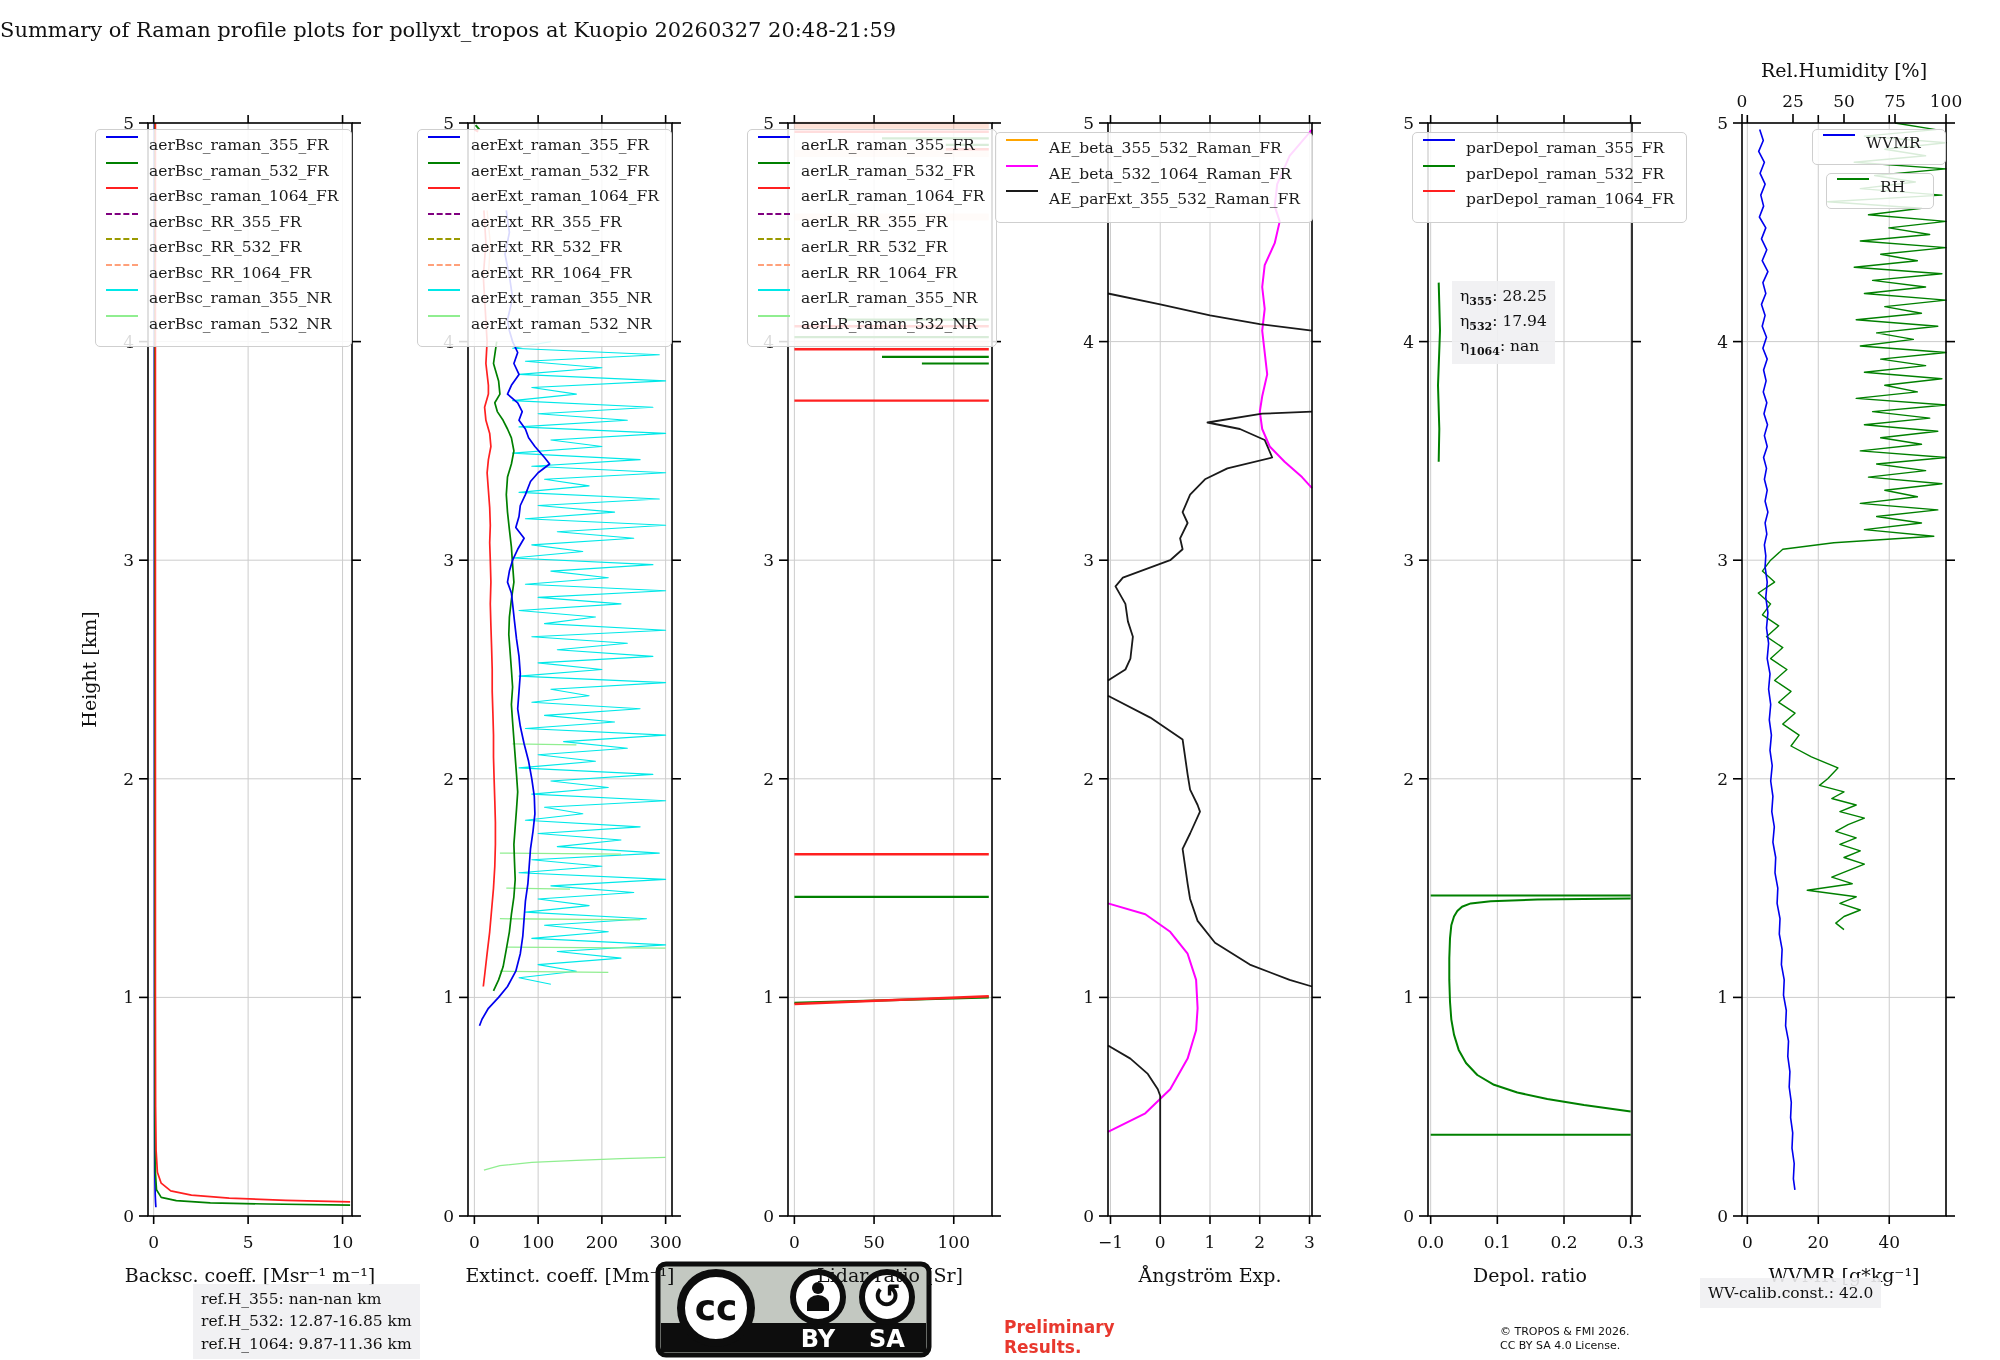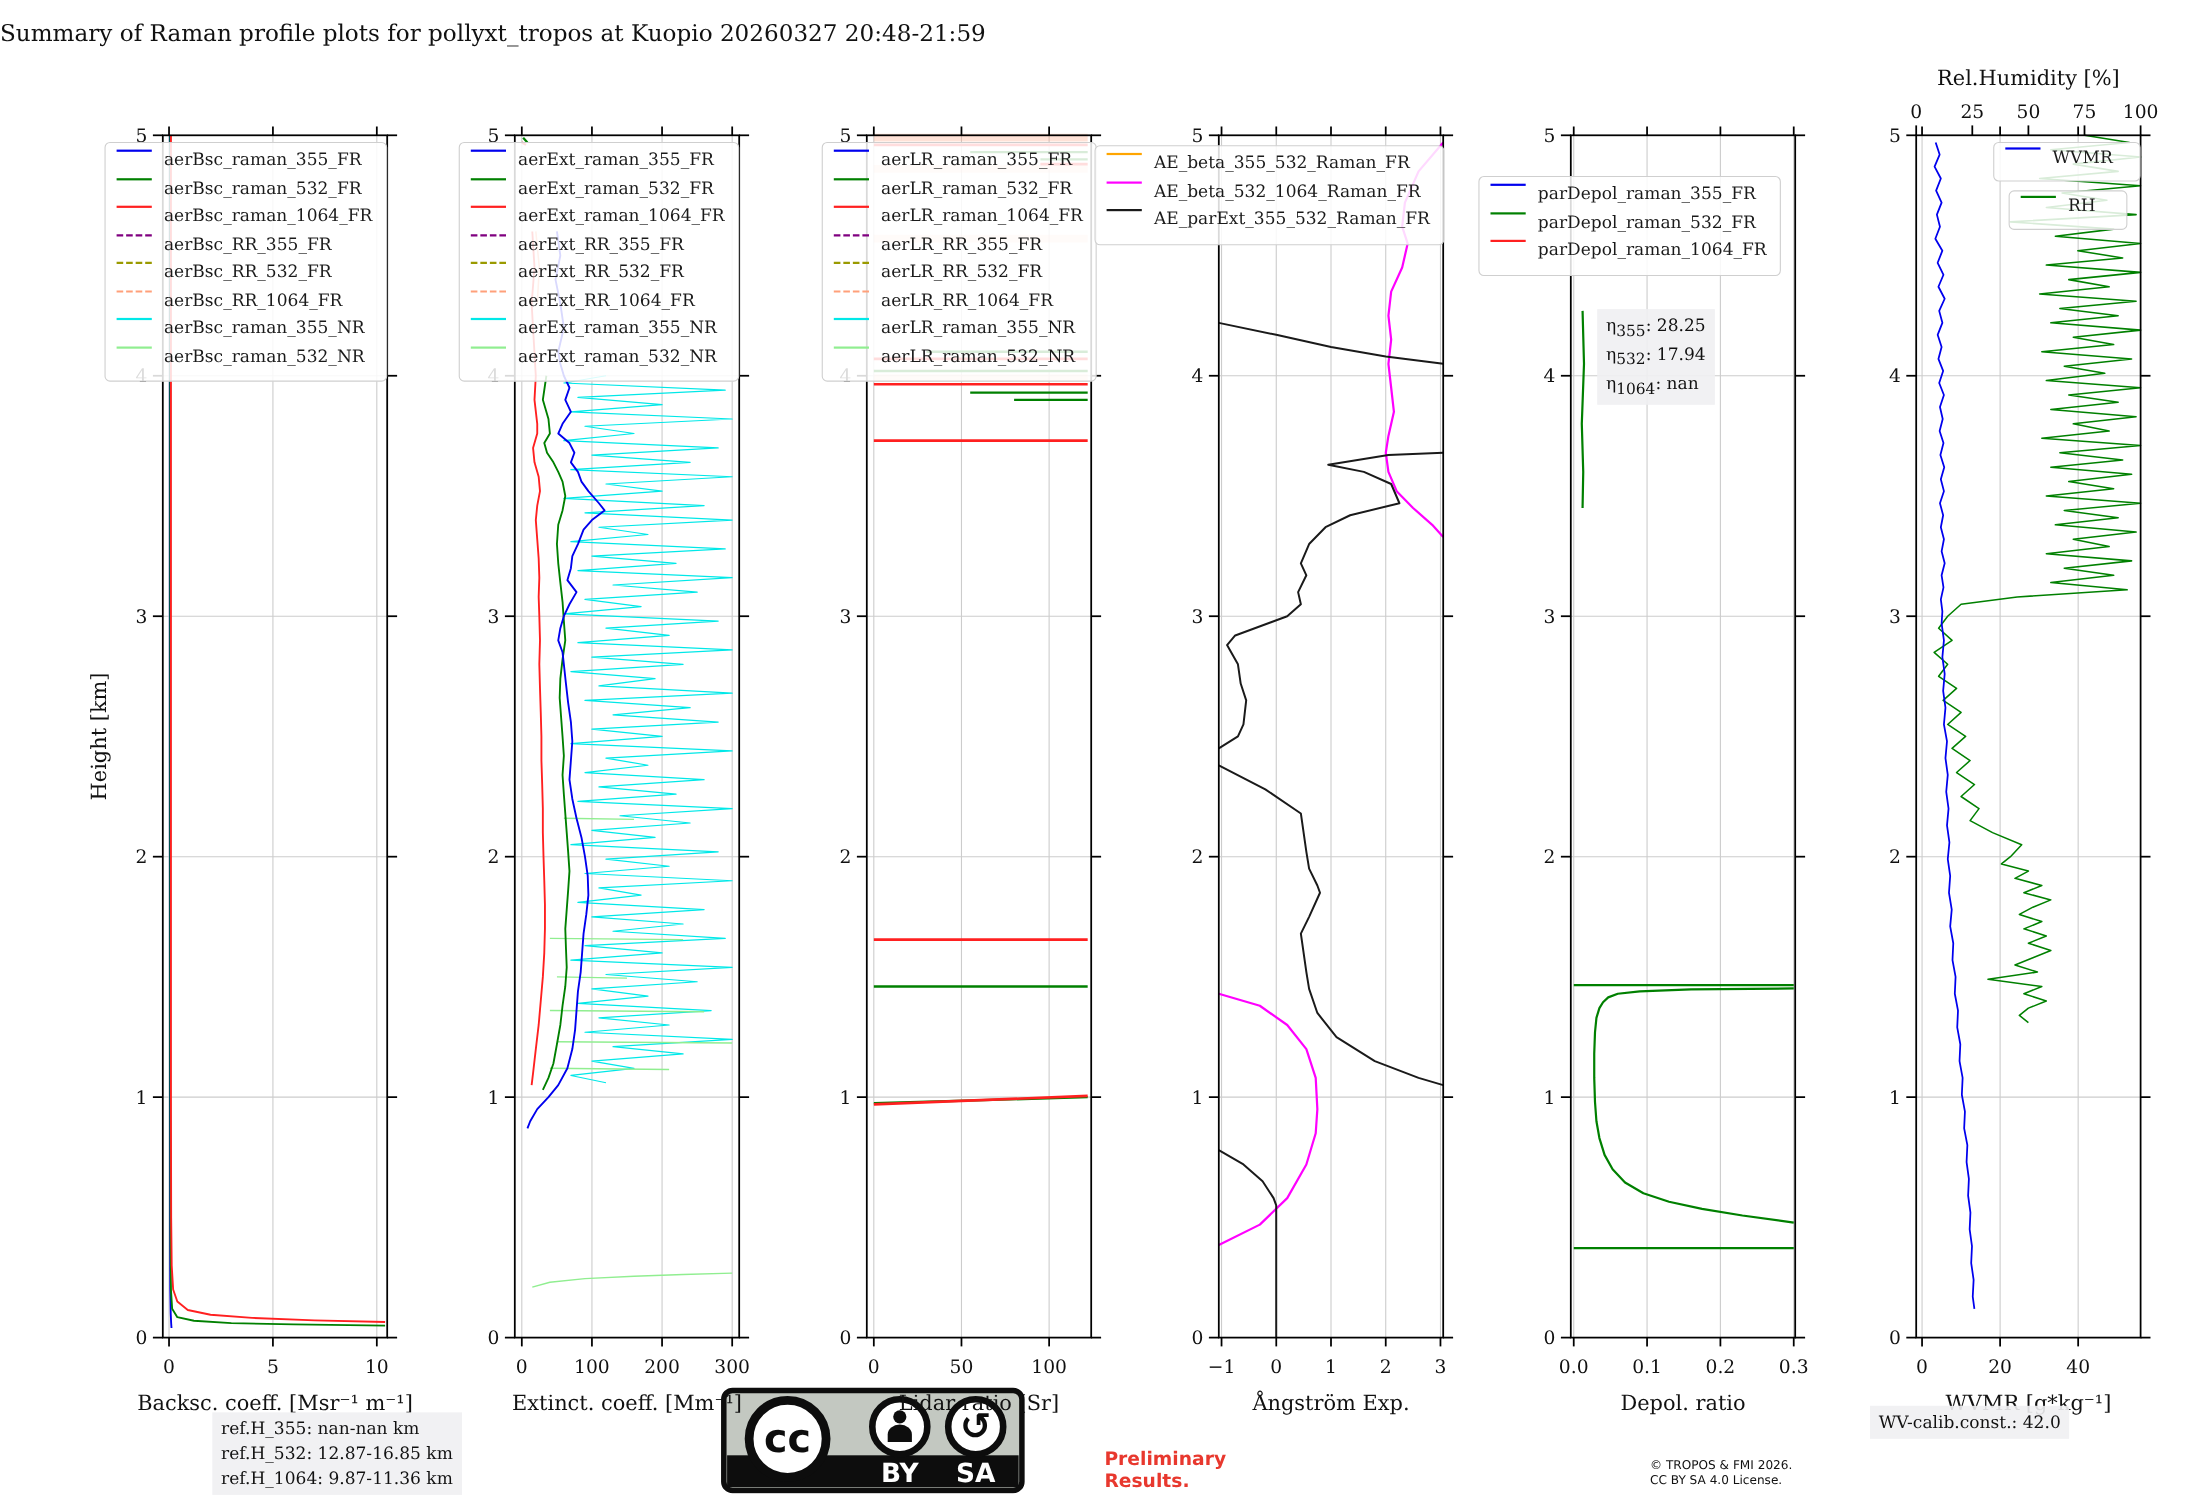--- a/index.html
+++ b/index.html
@@ -6,21 +6,21 @@
   body{width:2000px;height:1360px;position:relative;overflow:hidden;
        font-family:"DejaVu Serif","Liberation Serif",serif;color:#111;}
   #figure-title{position:absolute;left:0;right:0;top:18px;
        font-size:21px;color:#111;}
   .legend-box{position:absolute;z-index:5;background:rgba(255,255,255,0.85);
        border:1px solid #cfcfcf;border-radius:5px;padding:6px 12px 6px 10px;}
   .legend-row{display:flex;height:25.5px;white-space:nowrap;}
   .legend-line{display:inline-block;width:32px;height:0;border-top-width:2px;border-top-style:solid;margin-right:11px;flex:none;}
   .legend-label{font-size:15.5px;color:#1a1a1a;}
   .anno-box{position:absolute;z-index:4;background:rgba(240,240,242,0.9);padding:4px 8px;font-size:15.5px;line-height:1.45;}
-  .anno-box sub{font-size:14px;}
+  .anno-box sub{font-size:11px;font-weight:bold;}
   #ref-box{left:193px;top:1284px;}
   #eta-box{left:1452px;top:281px;}
   #wvcalib-box{left:1700px;top:1278px;}
   #tropos-note{position:absolute;left:1500px;top:1325px;font-family:"DejaVu Sans","Liberation Sans",sans-serif;
        font-weight:normal;font-size:11px;line-height:1.25;color:#111;}
   #preliminary-note{position:absolute;left:1004px;top:1317px;font-family:"DejaVu Sans","Liberation Sans",sans-serif;
        font-weight:bold;font-size:17px;line-height:1.2;color:#e8382e;}
   #cc-badge{position:absolute;left:655px;top:1261px;}
   #plots-layer{position:absolute;left:0;top:0;z-index:1;}
   .p6legend{padding:4px 10px;}
@@ -488,21 +488,21 @@
     </div>
     <div class="legend-row">
       <span class="legend-line" style="border-top-color: rgb(255, 0, 255);"></span>
       <span class="legend-label">AE_beta_532_1064_Raman_FR</span>
     </div>
     <div class="legend-row">
       <span class="legend-line" style="border-top-color: rgb(26, 26, 26);"></span>
       <span class="legend-label">AE_parExt_355_532_Raman_FR</span>
     </div>
   </div>
-<div class="legend-box" style="left: 1344px; top: 132px; margin-top: 28px;">
+<div class="legend-box" style="left: 1412px; top: 132px;">
     <div class="legend-row">
       <span class="legend-line" style="border-top-color: rgb(0, 0, 238);"></span>
       <span class="legend-label">parDepol_raman_355_FR</span>
     </div>
     <div class="legend-row">
       <span class="legend-line" style="border-top-color: rgb(0, 128, 0);"></span>
       <span class="legend-label">parDepol_raman_532_FR</span>
     </div>
     <div class="legend-row">
       <span class="legend-line" style="border-top-color: rgb(255, 32, 32);"></span>

